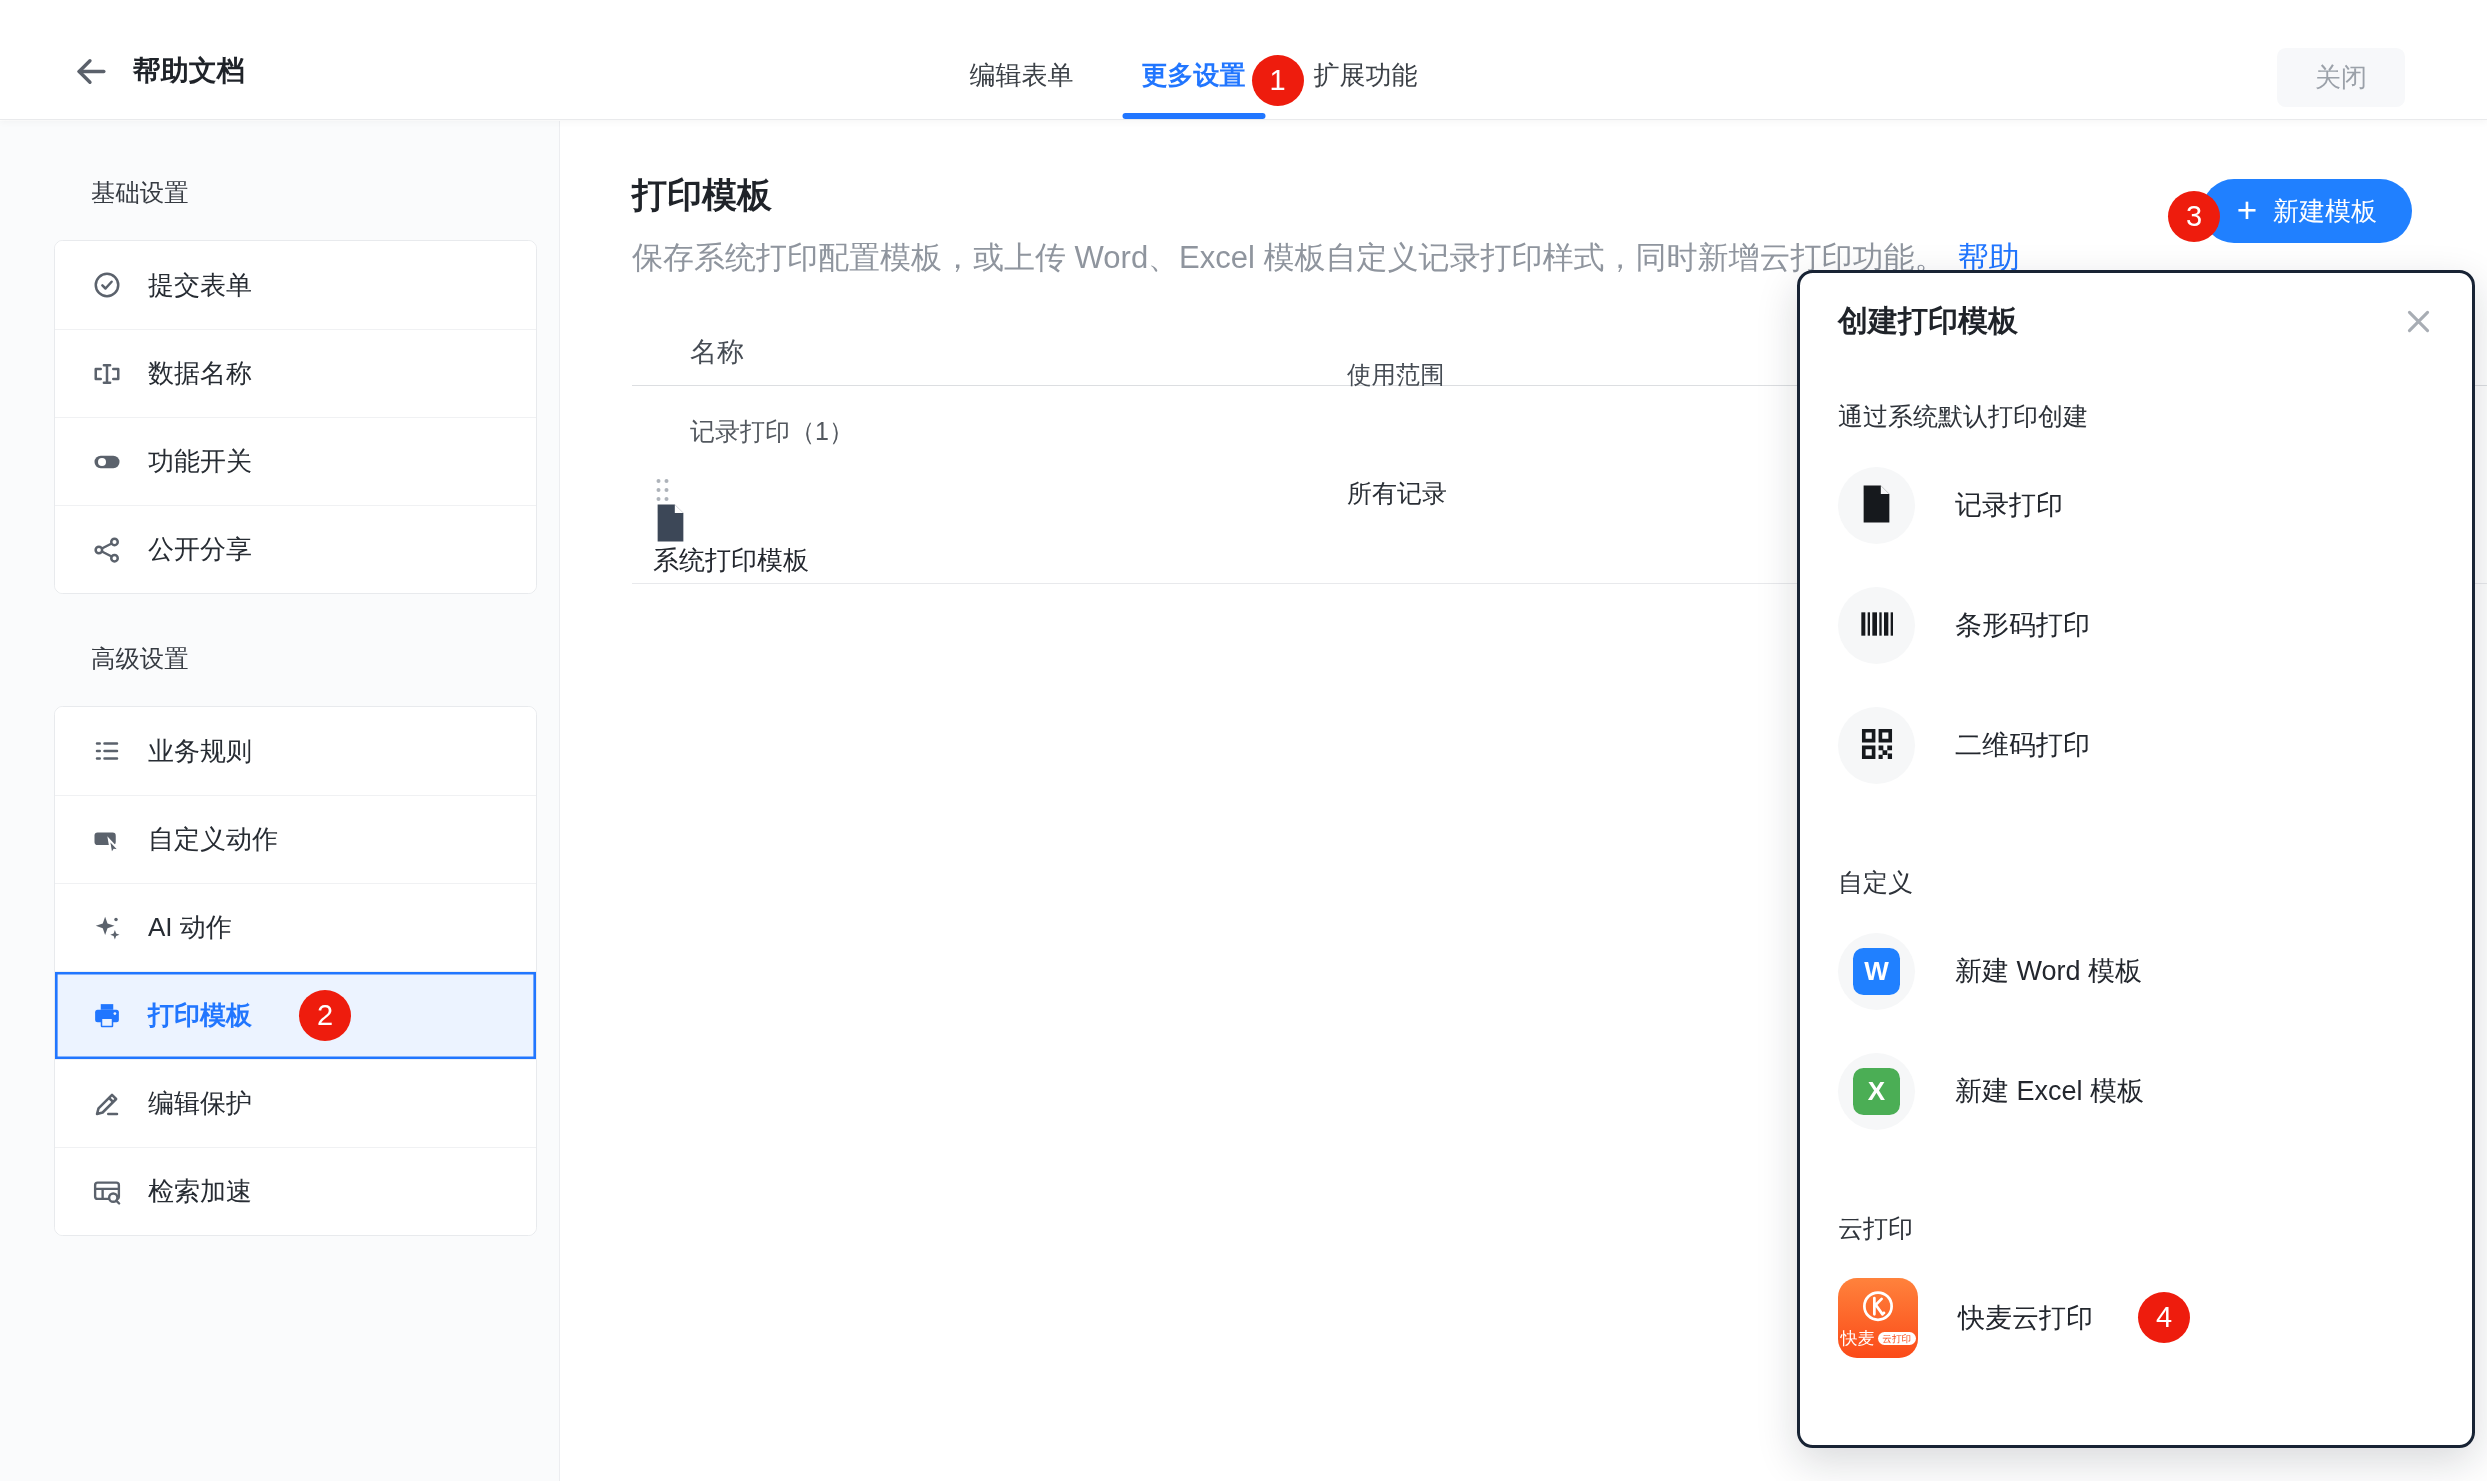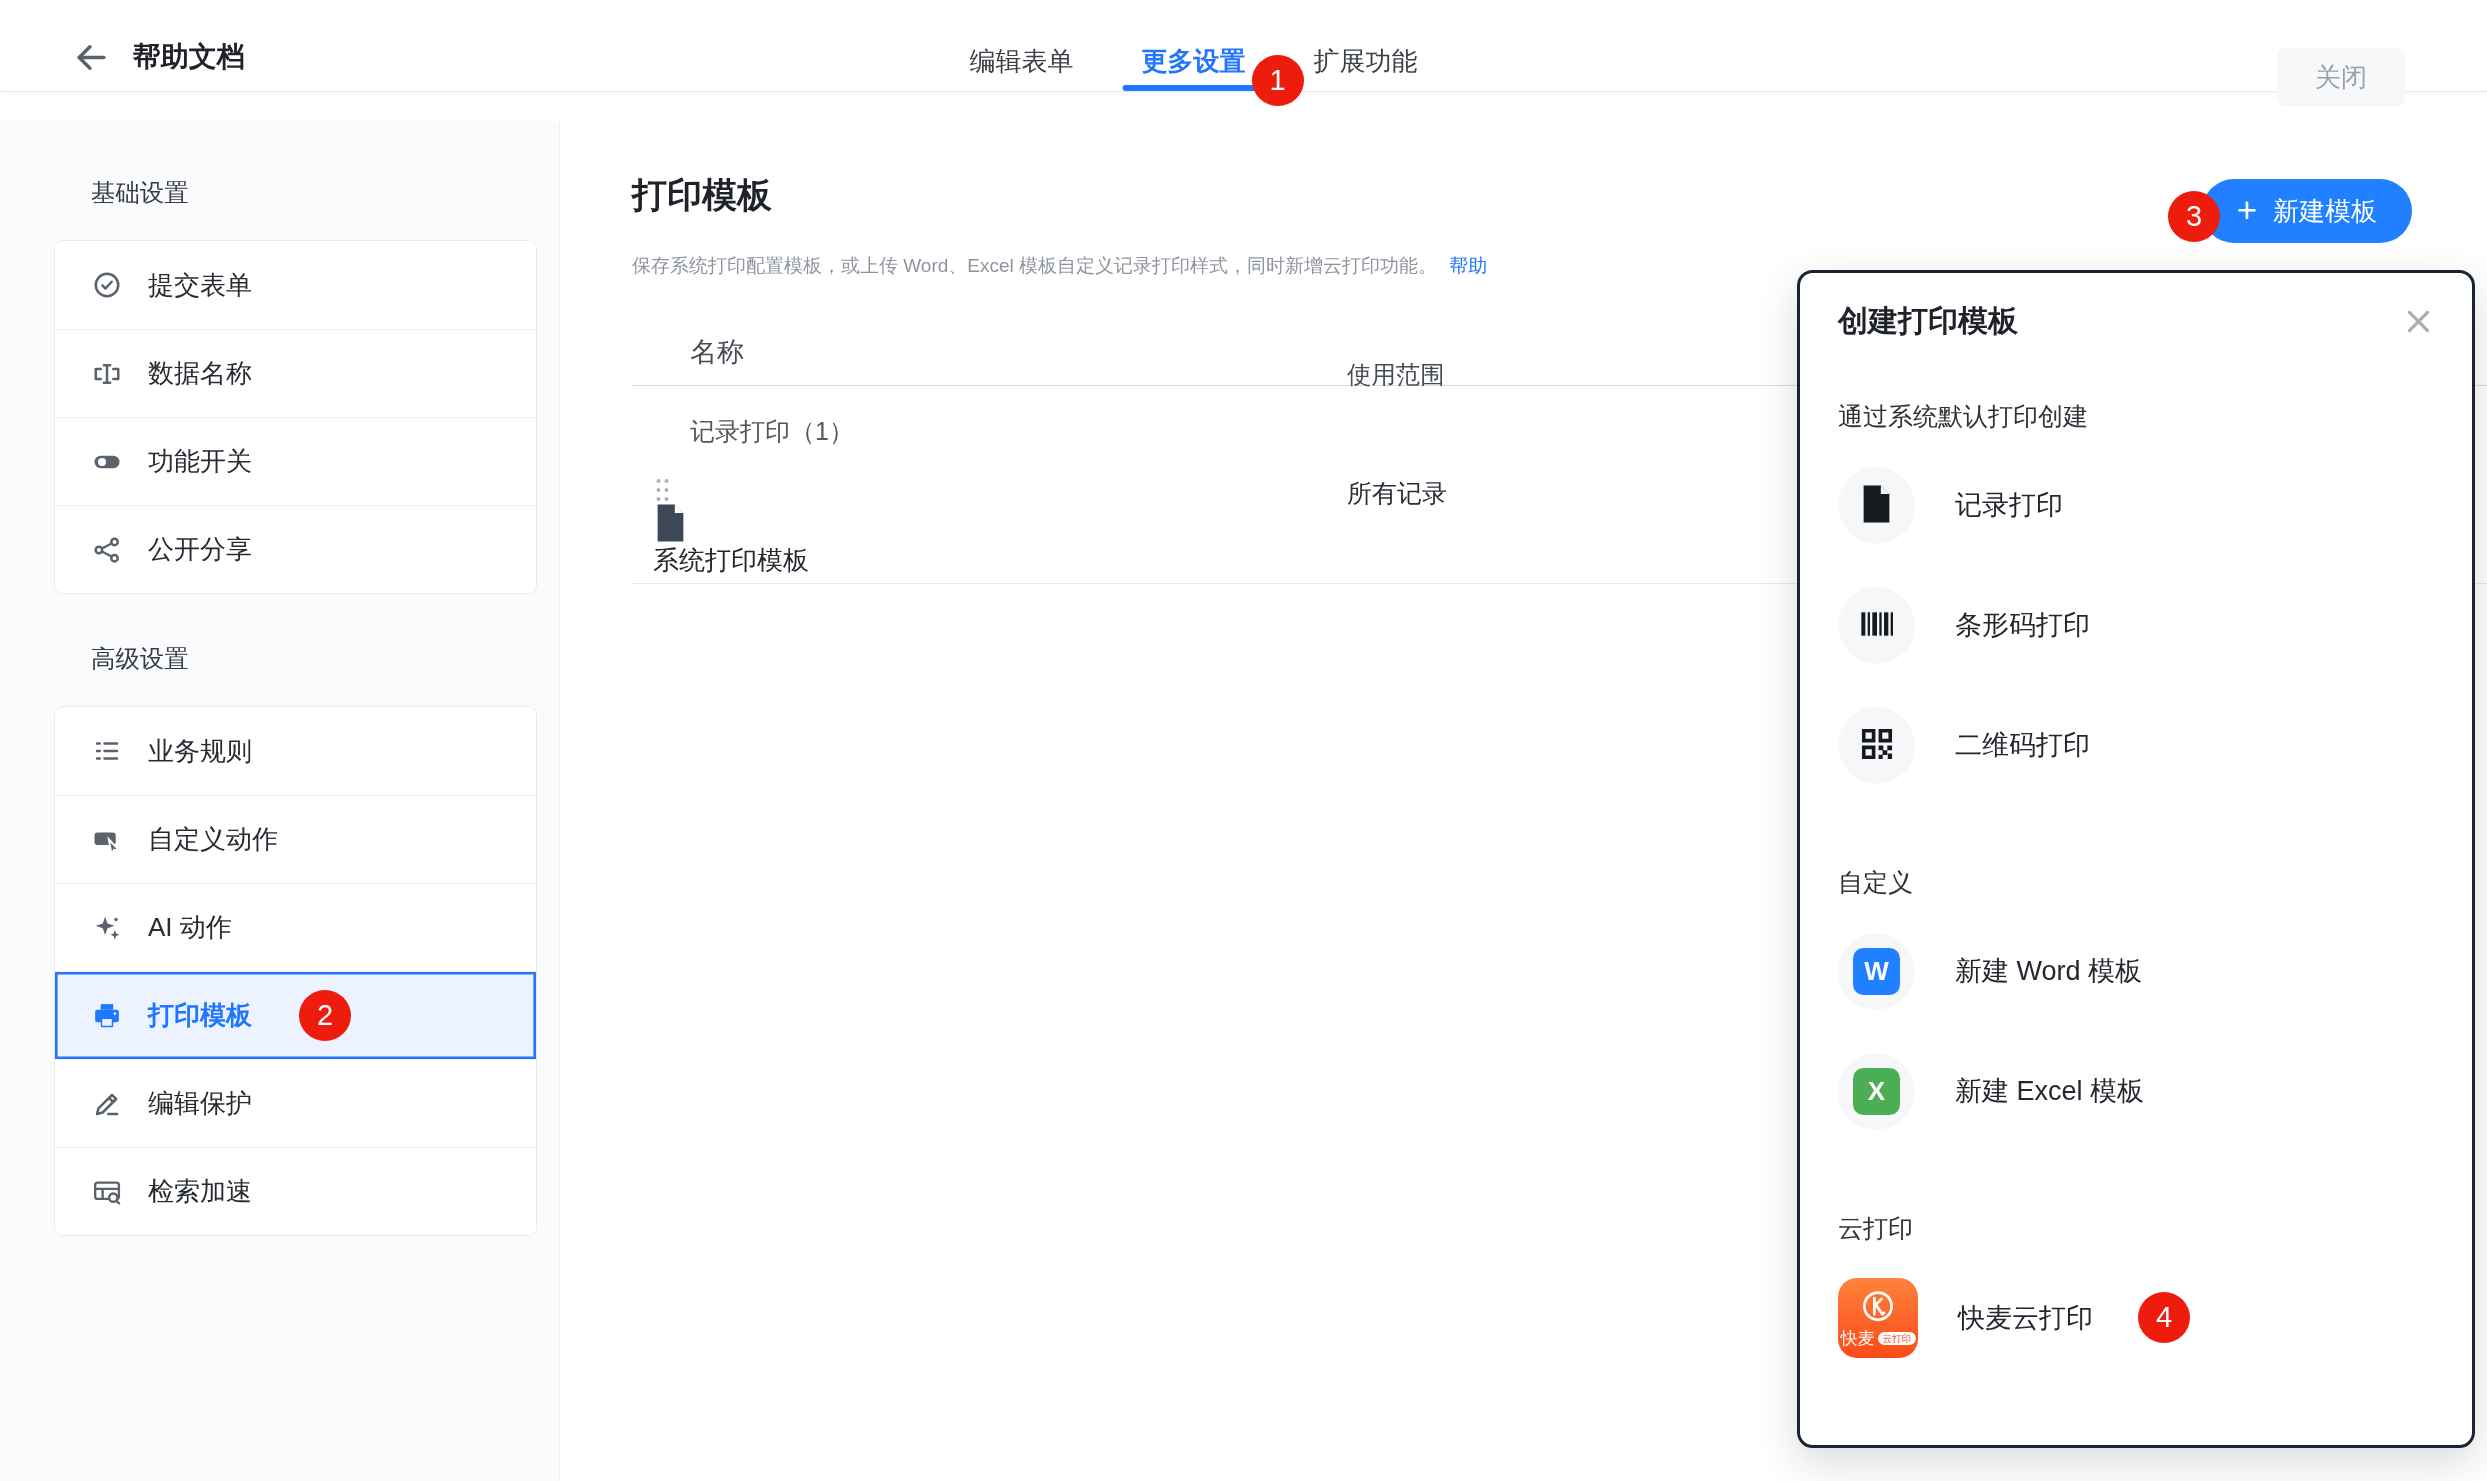--- a/index.html
+++ b/index.html
@@ -1,20 +1,20 @@
 <!DOCTYPE html>
 <html style="font-size:14px"><head>
 <meta charset="utf-8">
 <style>
   html,body{margin:0;padding:0;background:#fff;}
   .screen{position:relative;width:2487px;height:1482px;background:#fff;overflow:hidden;
           font-family:"Liberation Sans","DejaVu Sans",sans-serif;color:#1f2329;}
 
   
-  .topbar{position:absolute;top:0;left:0;right:0;height:92px;background:#fff;
+  .topbar{position:absolute;top:0;left:0;right:0;height:120px;background:#fff;
           border-bottom:0.9px solid #e9eaec;box-shadow:0 1.7px 8.7px rgba(31,35,41,.05);
           z-index:5;display:flex;align-items:center;padding:31px 0 8px 73px;box-sizing:border-box;}
   .back{display:flex;align-items:center;gap:22.7px;cursor:pointer;}
   .back .arr{width:37px;height:37px;color:#5b616b;display:flex;}
   .back-label{font-size:28px;font-weight:600;color:#1f2329;}
   .tabs{position:absolute;left:calc(50% - 50px);top:31px;bottom:0;transform:translateX(-50%);
         display:flex;gap:68px;align-items:stretch;}
   .tab{position:relative;font-size:26px;color:#3c4147;display:flex;align-items:center;cursor:pointer;}
   .tab.active{color:#2176ff;font-weight:600;}
   .tab-underline{position:absolute;left:50%;transform:translateX(-50%);bottom:0;
@@ -41,21 +41,21 @@
   .side-item:first-child{border-top:none;}
   .side-item .icon{width:30px;height:30px;color:#5b626c;flex:none;display:flex;}
   .side-item.selected{background:#ecf3ff;box-shadow:inset 0 0 0 2.6px #2176ff;color:#2176ff;font-weight:600;}
   .side-item.selected .icon{color:#2176ff;}
   .side-item .step-badge{margin-left:21px;}
 
   
   .main{position:absolute;left:561px;top:121px;right:0;bottom:0;background:#fff;
         padding:51px 0 0 71px;box-sizing:border-box;}
   .main-title{font-size:35px;font-weight:700;margin:0;color:#1f2329;}
-  .main-desc{margin-top:34px;font-size:19px;color:#8f959e;}
+  .main-desc{margin-top:18px;font-size:31px;color:#8f959e;}
   .help-link{color:#2176ff;margin-left:12.2px;cursor:pointer;}
   .new-btn{position:absolute;top:58px;right:75px;height:64px;border-radius:33px;background:#2080ff;
         color:#fff;display:flex;align-items:center;gap:15.7px;padding:0 35px;font-size:26px;
         border:none;cursor:pointer;z-index:4;font-family:inherit;}
   .new-btn .plus{font-size:35px;font-weight:300;line-height:1;margin-top:-3.5px;}
   .main .step-badge.b3{position:absolute;top:70px;right:267px;}
 
   .table{margin-top:40px;position:relative;margin-right:0;}
   .t-head{position:relative;height:66px;display:flex;align-items:center;}
   .t-h1{padding-left:58px;font-size:27px;color:#464c54;}

